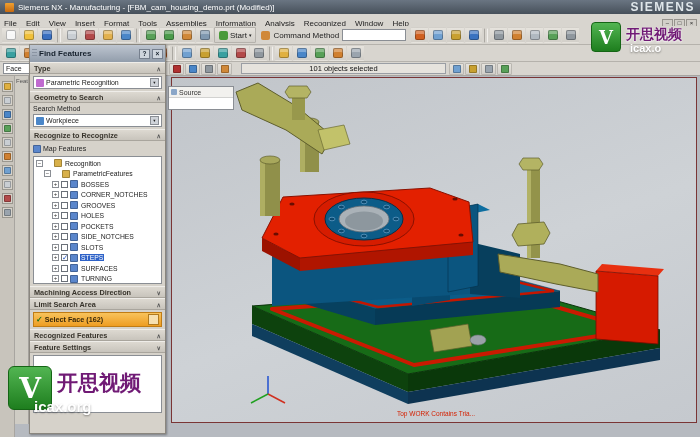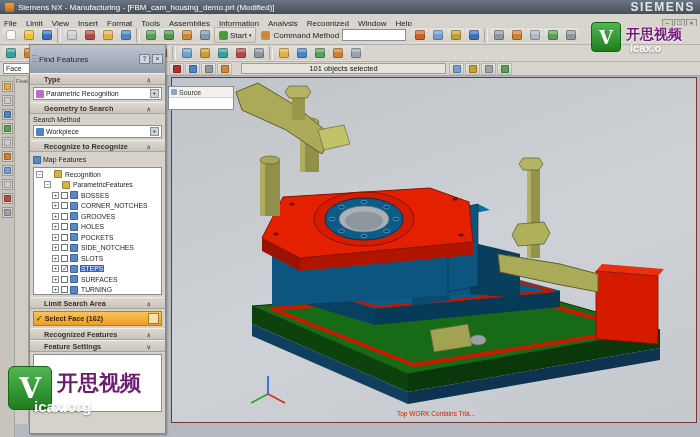--- a/index.html
+++ b/index.html
@@ -51,25 +51,25 @@
   .model{position:absolute;left:0;top:0;width:524px;height:344px}
   .vp-note{position:absolute;left:225px;top:332px;font-size:6.5px;color:#d42000;white-space:nowrap}
 
   
   .src-panel{position:absolute;left:168px;top:86px;width:66px;height:24px;background:#fff;border:1px solid #8a8e94;z-index:20;font-size:7px}
   .src-head{height:11px;background:#f2f1ee;border-bottom:1px solid #d2d2d0;display:flex;align-items:center;gap:2px;padding:0 2px;color:#333}
   .src-ic{width:6px;height:6px;background:#8aa6c8;border-radius:1px}
 
   
   .dialog{position:absolute;left:29px;top:44px;width:137px;height:390px;background:#d6d2ca;border:1px solid #8a867e;box-shadow:1px 1px 2px rgba(0,0,0,.35);z-index:30;display:flex;flex-direction:column;font-size:7.5px}
-  .dlg-title{height:28px;background:linear-gradient(#bdc5d0,#929dab);display:flex;align-items:center;gap:2px;padding:0 2px;font-weight:normal;color:#17222e;font-size:8px;flex:none}
+  .dlg-title{height:17px;background:linear-gradient(#bdc5d0,#929dab);display:flex;align-items:center;gap:2px;padding:0 2px;font-weight:bold;color:#17222e;font-size:8px;flex:none}
   .grip{width:5px;height:9px;background:repeating-linear-gradient(#8a94a2 0 1px,transparent 1px 3px)}
   .dlg-title-lbl{flex:1;white-space:nowrap;overflow:hidden}
   .dlg-btn{width:11px;height:10px;border:1px solid #76markdown;border:1px solid #76808e;background:#cfd6de;font-size:6.5px;line-height:8px;text-align:center;flex:none}
-  .sec-h{height:12px;background:linear-gradient(#ddd9d1,#c8c4bc);border-top:1px solid #efede9;border-bottom:1px solid #a9a59d;display:flex;align-items:center;padding:0 14px;font-weight:bold;color:#38342c;font-size:7.3px;flex:none}
+  .sec-h{height:12px;background:linear-gradient(#ddd9d1,#c8c4bc);border-top:1px solid #efede9;border-bottom:1px solid #a9a59d;display:flex;align-items:center;padding:0 4px;font-weight:bold;color:#38342c;font-size:7.3px;flex:none}
   .chev{margin-left:auto;font-size:6px;color:#555}
   .sec-body{padding:2px 3px;display:flex;flex-direction:column;gap:2px;flex:none}
   .dcombo{height:13px;background:#fff;border:1px solid #8a8e94;display:flex;align-items:center;gap:2px;padding:0 2px;font-size:7px}
   .dc-ic{width:8px;height:8px;border-radius:1px;flex:none}
   .dc-arr{margin-left:auto;width:9px;height:9px;background:#cfd3d9;border:1px solid #8a8e94;font-size:4.5px;text-align:center;line-height:8px;flex:none}
   .lbl{font-size:7px;color:#222}
   .map-row{display:flex;align-items:center;gap:2px;height:11px;font-size:7px}
   .tree{background:#fff;border:1px solid #8a8e94;height:128px;overflow:hidden;padding:1px 0 0 1px}
   .trow{display:flex;align-items:center;height:10.5px;gap:2px;font-size:6.8px;white-space:nowrap}
   .exp{width:7px;height:7px;border:1px solid #8a8e94;background:#fff;font-size:6px;line-height:5px;text-align:center;color:#333;flex:none}
@@ -102,21 +102,21 @@
 <div class="titlebar">
   <span class="app-ic"></span>
   <span>Siemens NX - Manufacturing - [FBM_cam_housing_demo.prt (Modified)]</span>
   <span class="brand">SIEMENS</span>
 </div>
 
 <div class="menubar">
   <div class="tb-seg">
 
   <span class="mi">File</span>
-      <span class="mi">Limit</span>
+      <span class="mi">Edit</span>
       <span class="mi">View</span>
       <span class="mi">Insert</span>
       <span class="mi">Format</span>
       <span class="mi">Tools</span>
       <span class="mi">Assemblies</span>
       <span class="mi">Information</span>
       <span class="mi">Analysis</span>
       <span class="mi">Recognized</span>
       <span class="mi">Window</span>
       <span class="mi">Help</span>
@@ -651,20 +651,24 @@
 
         <div class="trow" style="padding-left: 17px;">
           <span class="exp">+</span>
           <span class="cb"></span>
           <i class="ticon" style="background: rgb(90, 134, 204);"></i>
           <span class="tlabel">TURNING</span>
         </div>
       </div>
   </div>
 
+  <div class="sec-h">
+    <span>Machining Access Direction</span>
+    <span class="chev">∨</span>
+  </div>
 
   <div class="sec-h">
     <span>Limit Search Area</span>
     <span class="chev">∧</span>
   </div>
   <div class="sec-body">
     <div class="orange-row">
       <span class="ok-chk">✓</span>
       <span>Select Face (162)</span>
       <span class="or-btn"></span>

